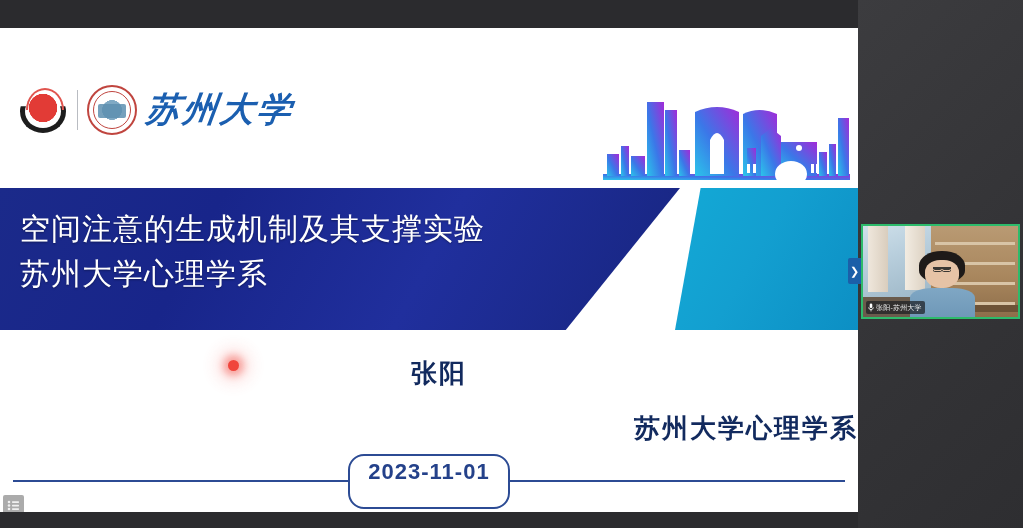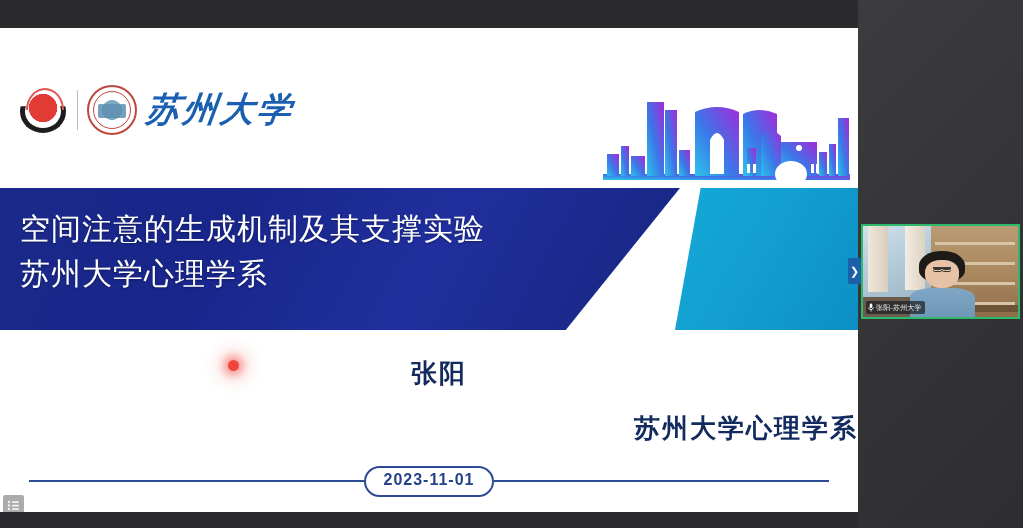--- a/index.html
+++ b/index.html
@@ -112,22 +112,22 @@
   
   .date-row {
     position: absolute; left: 0; top: 438px; width: 858px; height: 30px;
     display: flex; align-items: center; justify-content: center; gap: 0;
   }
   .date-line { height: 2px; background: #2c4b94; flex: 0 0 auto; }
   .date-line.l { width: 335px; }
   .date-line.r { width: 335px; }
   .date-pill {
     border: 2px solid #2c4b94; border-radius: 16px;
-    padding: 3px 18px 6px; background: #ffffff;
-    color: #24418a; font-size: 16px; font-weight: 700; letter-spacing: 1px;
+    padding: 3px 18px 22px; background: #ffffff;
+    color: #24418a; font-size: 22px; font-weight: 700; letter-spacing: 1px;
     white-space: nowrap; position: relative; z-index: 2;
   }
 
   
   .laser {
     position: absolute; left: 228px; top: 332px; width: 11px; height: 11px;
     border-radius: 50%; background: #f0453c;
     box-shadow: 0 0 7px 5px rgba(240,69,60,.40), 0 0 16px 11px rgba(240,69,60,.16);
   }
 

